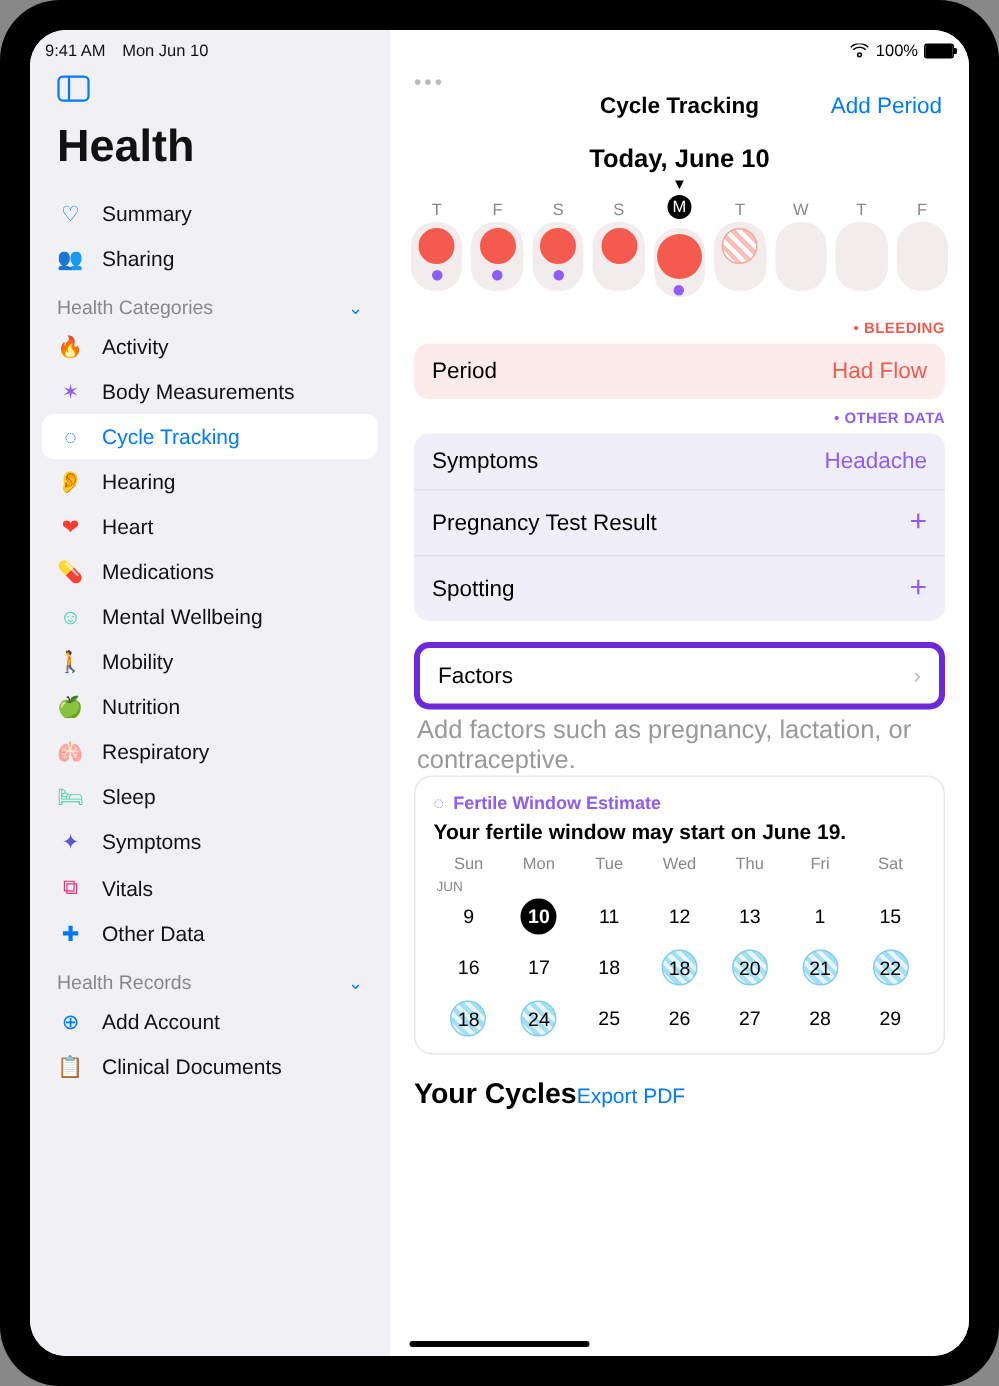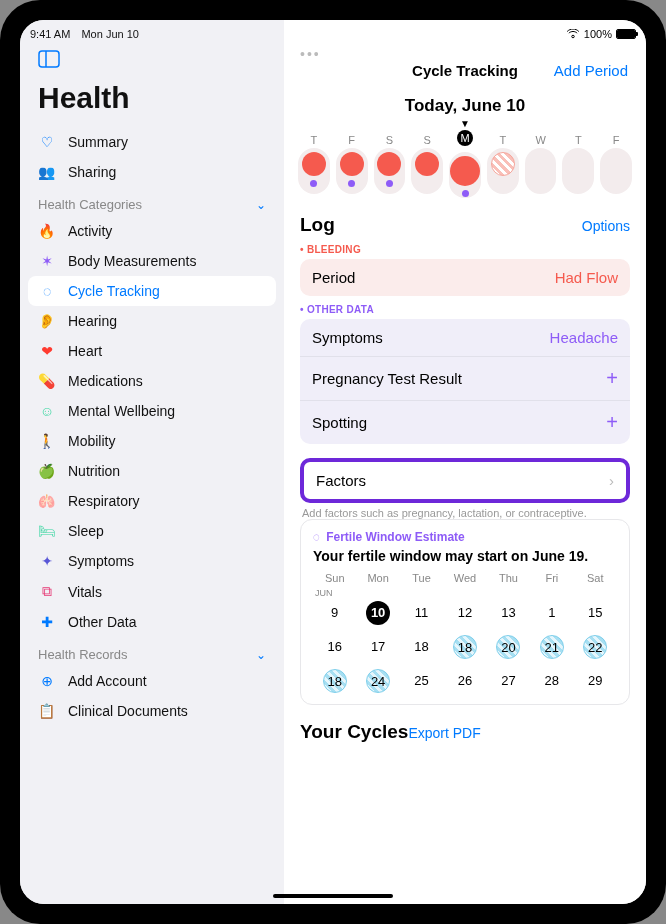--- a/index.html
+++ b/index.html
@@ -52,21 +52,21 @@
   .status-right { display: flex; align-items: center; gap:4px; }
   .battery {
     width: 20px; height: 10px; border: 1px solid #000; border-radius: 2px; position: relative;
   }
   .battery::after { content:""; position:absolute; right:-3px; top:2px; width:2px; height:4px; background:#000; border-radius:0 1px 1px 0;}
   .battery-fill { background:#000; height:100%; width:100%; border-radius:1px;}
   .wifi-icon { width:14px; height:10px; }
 
   
   .sidebar {
-    width: 264px;
+    width: 240px;
     background: #f1f1f5;
     padding-top: 30px;
     overflow-y: auto;
     font-size: 14px;
     color: #111;
     position: relative;
   }
   .sidebar-header {
     padding: 0 18px 6px 18px;
   }
@@ -171,21 +171,21 @@
     width:7px; height:7px; border-radius:50%; background:#8e5cf7; margin-top:4px;
   }
 
   
   .section-pad { padding: 0 16px; }
   .log-head {
     display:flex; justify-content:space-between; align-items:baseline;
     margin-bottom:2px;
   }
   .log-title { font-size:19px; font-weight:700;}
-  .sub-label { font-size:10px; font-weight:700; letter-spacing:0.3px; margin:8px 0 4px 0;}
+  .sub-label { font-size:10px; font-weight:700; letter-spacing:0.3px; margin:8px 0 4px 0;text-align:right;}
   .sub-label.bleed { color:#f55a4e;}
   .sub-label.other { color:#8e5cf7;}
   .log-card {
     border-radius:10px; overflow:hidden;
   }
   .log-row {
     display:flex; justify-content:space-between; align-items:center;
     padding:10px 12px; font-size:15px;
     border-bottom:1px solid rgba(0,0,0,0.06);
     cursor:pointer;
@@ -198,21 +198,21 @@
   .log-card.other .plus { color:#8e5cf7; font-size:20px; font-weight:300;}
   .factors-card {
     background:#fff; border:4px solid #6d28d9; border-radius:10px;
     margin-top:14px;
   }
   .factors-row {
     display:flex; justify-content:space-between; align-items:center;
     padding:10px 12px; font-size:15px; cursor:pointer;
   }
   .chevr { color:#bbb; }
-  .hint { font-size:11px; color:#999; padding:4px 2px 0 2px;}
+  .hint { font-size:17px; color:#999; padding:4px 2px 0 2px;}
 
   
   .highlights-head {
     display:flex; justify-content:space-between; align-items:baseline;
     margin:18px 0 8px 0;
   }
   .hl-card {
     border:1px solid #e7e7ea; border-radius:12px; padding:10px 12px;
   }
   .hl-tag { display:flex; align-items:center; gap:6px; color:#8e5cf7; font-size:12px; font-weight:600; margin-bottom:4px;}
@@ -418,24 +418,20 @@
           <span class="day-letter">T</span>
           <div class="day-pill"></div>
         </div>
         <div class="day-col">
           <span class="day-letter">F</span>
           <div class="day-pill"></div>
         </div>
       </div>
 
       <div class="section-pad">
-        <div class="log-head">
-          <div class="log-title">Log</div>
-          <div class="link">Options</div>
-        </div>
 
         <div class="sub-label bleed">• <span>BLEEDING</span></div>
         <div class="log-card bleed">
           <div class="log-row">
             <span>Period</span>
             <span class="val">Had Flow</span>
           </div>
         </div>
 
         <div class="sub-label other">• <span>OTHER DATA</span></div>

